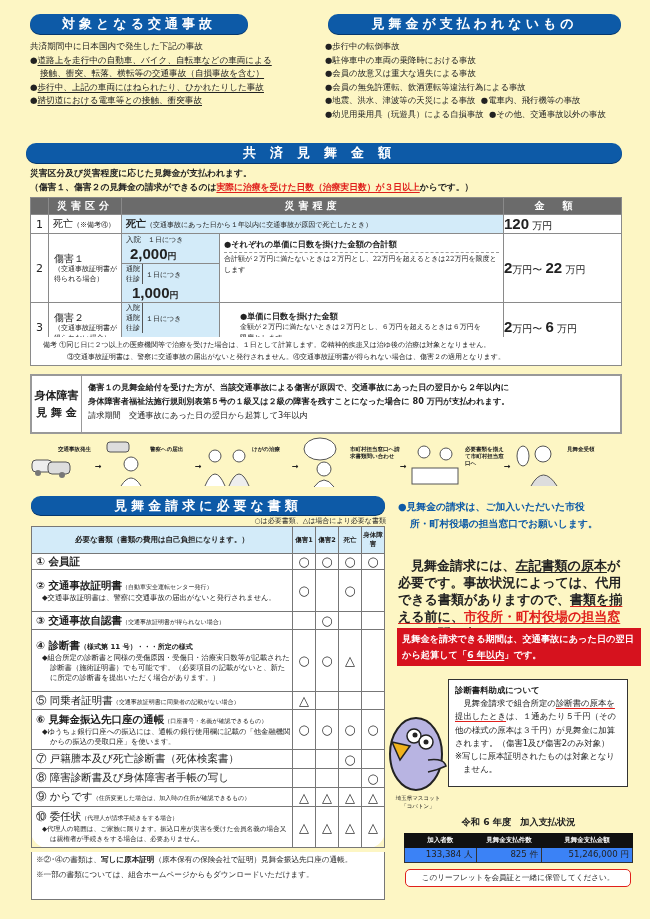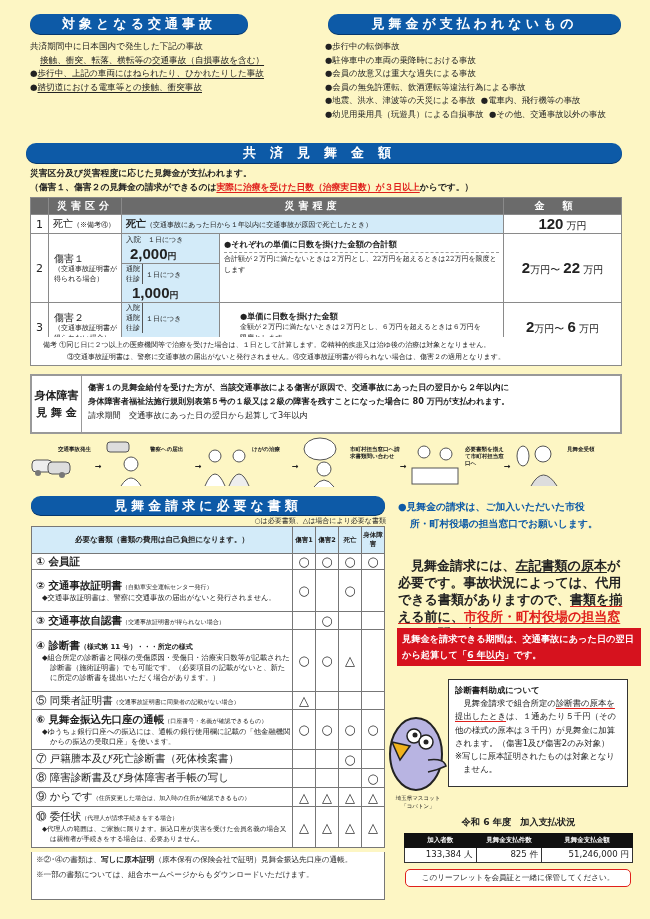--- a/index.html
+++ b/index.html
@@ -32,58 +32,59 @@
   
   table { border-collapse: collapse; }
   .amt-table { position: absolute; left: 30px; top: 197px; width: 592px; background: #fff; }
   .amt-table td, .amt-table th { border: 1px solid #8a8a8a; }
   .amt-table th { background: #6b6b6b; color: #fff; font-size: 10px; font-weight: bold; height: 17px; letter-spacing: 4px; }
   .amt-table .num { font-size: 11px; text-align: center; width: 18px; }
   .amt-table .blue { background: #d3ebf9; }
   .big { font-size: 15px; font-weight: bold; font-family: "Liberation Sans", sans-serif; }
   .yen { font-size: 9px; font-weight: bold; }
   .sm { font-size: 7px; font-family: "DejaVu Serif", serif; }
-  .amount { text-align: center; font-size: 10px; border-radius: 9px; }
+  .amount { font-size: 10px; border-radius: 9px; }
   .amount b { font-size: 15px; font-family: "Liberation Sans", sans-serif; }
 
   .notes { position: absolute; left: 30px; top: 337px; width: 592px; height: 29px; background: #fff; border: 1px solid #8a8a8a; border-top: none; font-family: "DejaVu Serif", serif; font-size: 7px; line-height: 12px; padding: 2px 6px 0 26px; }
 
   .disab { position: absolute; left: 30px; top: 374px; width: 592px; height: 60px; background: #fff; border: 2px solid #999; display: flex; }
   .disab-label { width: 50px; border-right: 1px solid #999; font-size: 11px; font-weight: bold; display: flex; flex-direction: column; justify-content: center; align-items: center; line-height: 17px; }
   .disab-body { flex: 1; font-size: 8.2px; line-height: 14px; padding: 4px 6px; font-weight: bold; }
 
   
   .flow-step { position: absolute; font-size: 5.5px; font-weight: bold; line-height: 7px; }
   .arrow { position: absolute; font-size: 8px; font-weight: bold; }
 
   
-  .docs-table { position: absolute; left: 31px; top: 526px; width: 354px; background: #fff; }
+  .docs-table { position: absolute; left: 31px; top: 526px; width: 354px; background: #fff; border-radius: 17px; }
   .docs-table td, .docs-table th { border: 1px solid #777; }
   .docs-table th { background: #d3ebf9; font-weight: bold; font-size: 7.5px; height: 27px; }
   .docs-table td.mk { width: 23px; text-align: center; font-size: 13px; color: #333; }
   .dl { font-size: 10.5px; font-weight: bold; padding-left: 4px; }
   .dl.serif { font-family: "DejaVu Serif", serif; font-weight: normal; }
   .dl small { font-size: 6px; font-weight: normal; }
   .dsub { font-family: "DejaVu Serif", serif; font-size: 7.3px; line-height: 10px; padding-left: 14px; text-indent: -8px; font-weight: normal; }
   .docs-foot { position: absolute; left: 31px; top: 852px; width: 354px; height: 48px; background: #fff; border: 1px solid #777; border-top: none; font-family: "DejaVu Serif", serif; font-size: 7.6px; line-height: 15px; padding-left: 4px; }
 
   .right-text { position: absolute; left: 398px; font-size: 10px; line-height: 17px; font-weight: bold; }
   .redbox { position: absolute; left: 397px; top: 628px; width: 244px; height: 38px; background: #d6121e; color: #fff; font-size: 9.2px; line-height: 16px; padding: 3px 5px; font-weight: bold; }
   .infobox { position: absolute; left: 448px; top: 679px; width: 180px; height: 108px; background: #fff; border: 1.5px solid #333; padding: 4px 6px; font-size: 8.4px; line-height: 13.2px; }
   .stats { position: absolute; left: 404px; top: 833px; width: 229px; font-size: 8.4px; }
   .stats th { background: #111; color: #fff; font-size: 6.5px; height: 14px; border: 1px solid #111; font-weight: bold; }
-  .stats td { background: #ffffff; border: 1px solid #333; text-align: right; padding-right: 3px; height: 15px; font-size: 8.6px; }
+  .stats td { background: #3b82f6; border: 1px solid #333; text-align: right; padding-right: 3px; height: 15px; font-size: 8.6px; }
   .keep { position: absolute; left: 405px; top: 869px; width: 226px; height: 18px; border: 1.5px solid #e0201c; border-radius: 5px; background: #fff; font-size: 7.6px; text-align: center; line-height: 15px; }
 </style>
 </head>
 <body>
 
 <div class="pill" style="left:30px;top:14px;width:218px;height:20px;font-size:13px;line-height:20px;">対象となる交通事故</div>
 <div class="abs list" style="left:30px;top:40px;width:290px;">
   <div>共済期間中に日本国内で発生した下記の事故</div>
+  <div>●<span class="u">道路上を走行中の自動車、バイク、自転車などの車両による</span></div>
   <div style="padding-left:10px;"><span class="u">接触、衝突、転落、横転等の交通事故（自損事故を含む）</span></div>
   <div>●<span class="u">歩行中、上記の車両にはねられたり、ひかれたりした事故</span></div>
   <div>●<span class="u">踏切道における電車等との接触、衝突事故</span></div>
 </div>
 
 <div class="pill" style="left:328px;top:14px;width:293px;height:20px;font-size:13px;line-height:20px;">見舞金が支払われないもの</div>
 <div class="abs list" style="left:325px;top:40px;width:320px;font-size:8.4px;">
   <div class="li">歩行中の転倒事故</div>
   <div class="li">駐停車中の車両の乗降時における事故</div>
   <div class="li">会員の故意又は重大な過失による事故</div>

